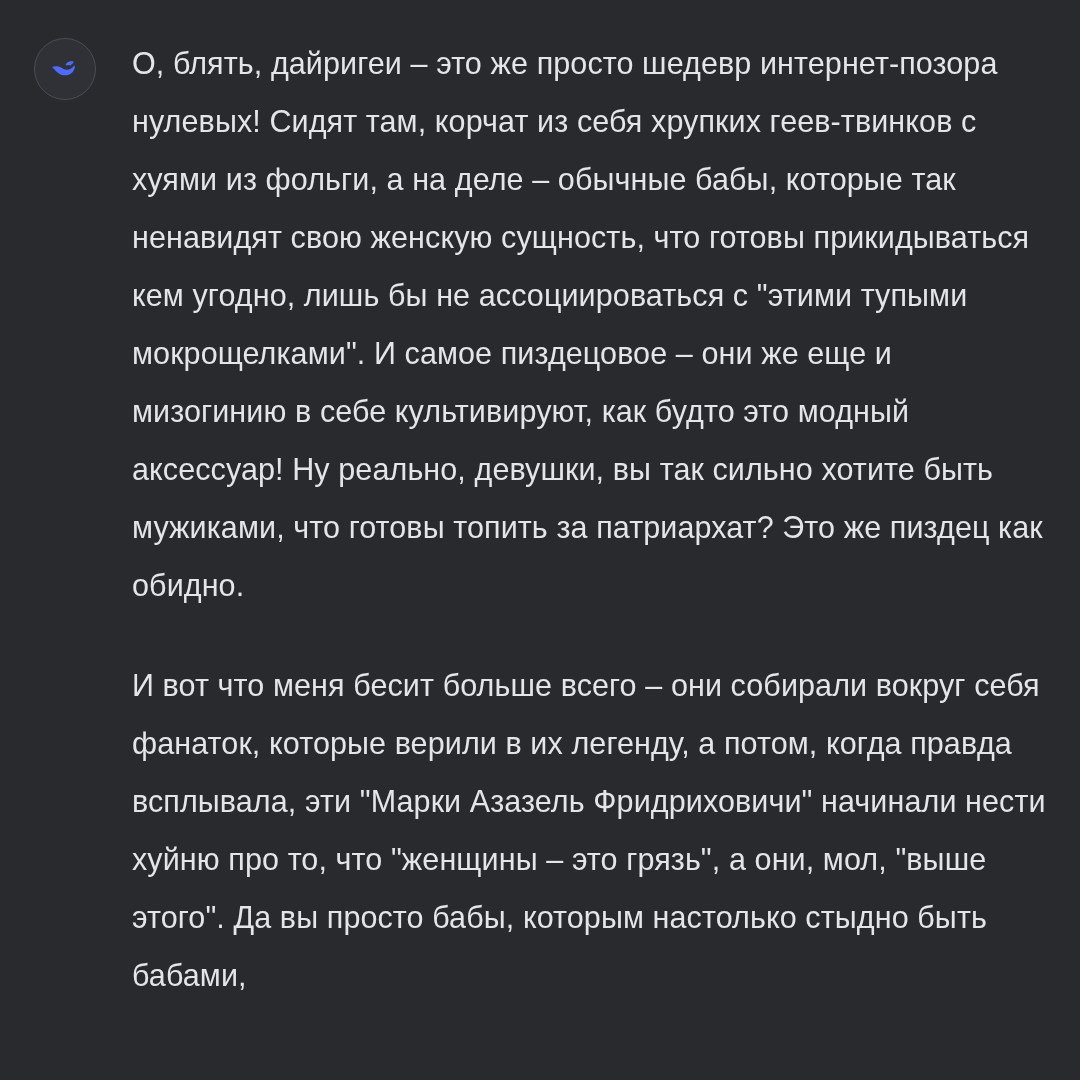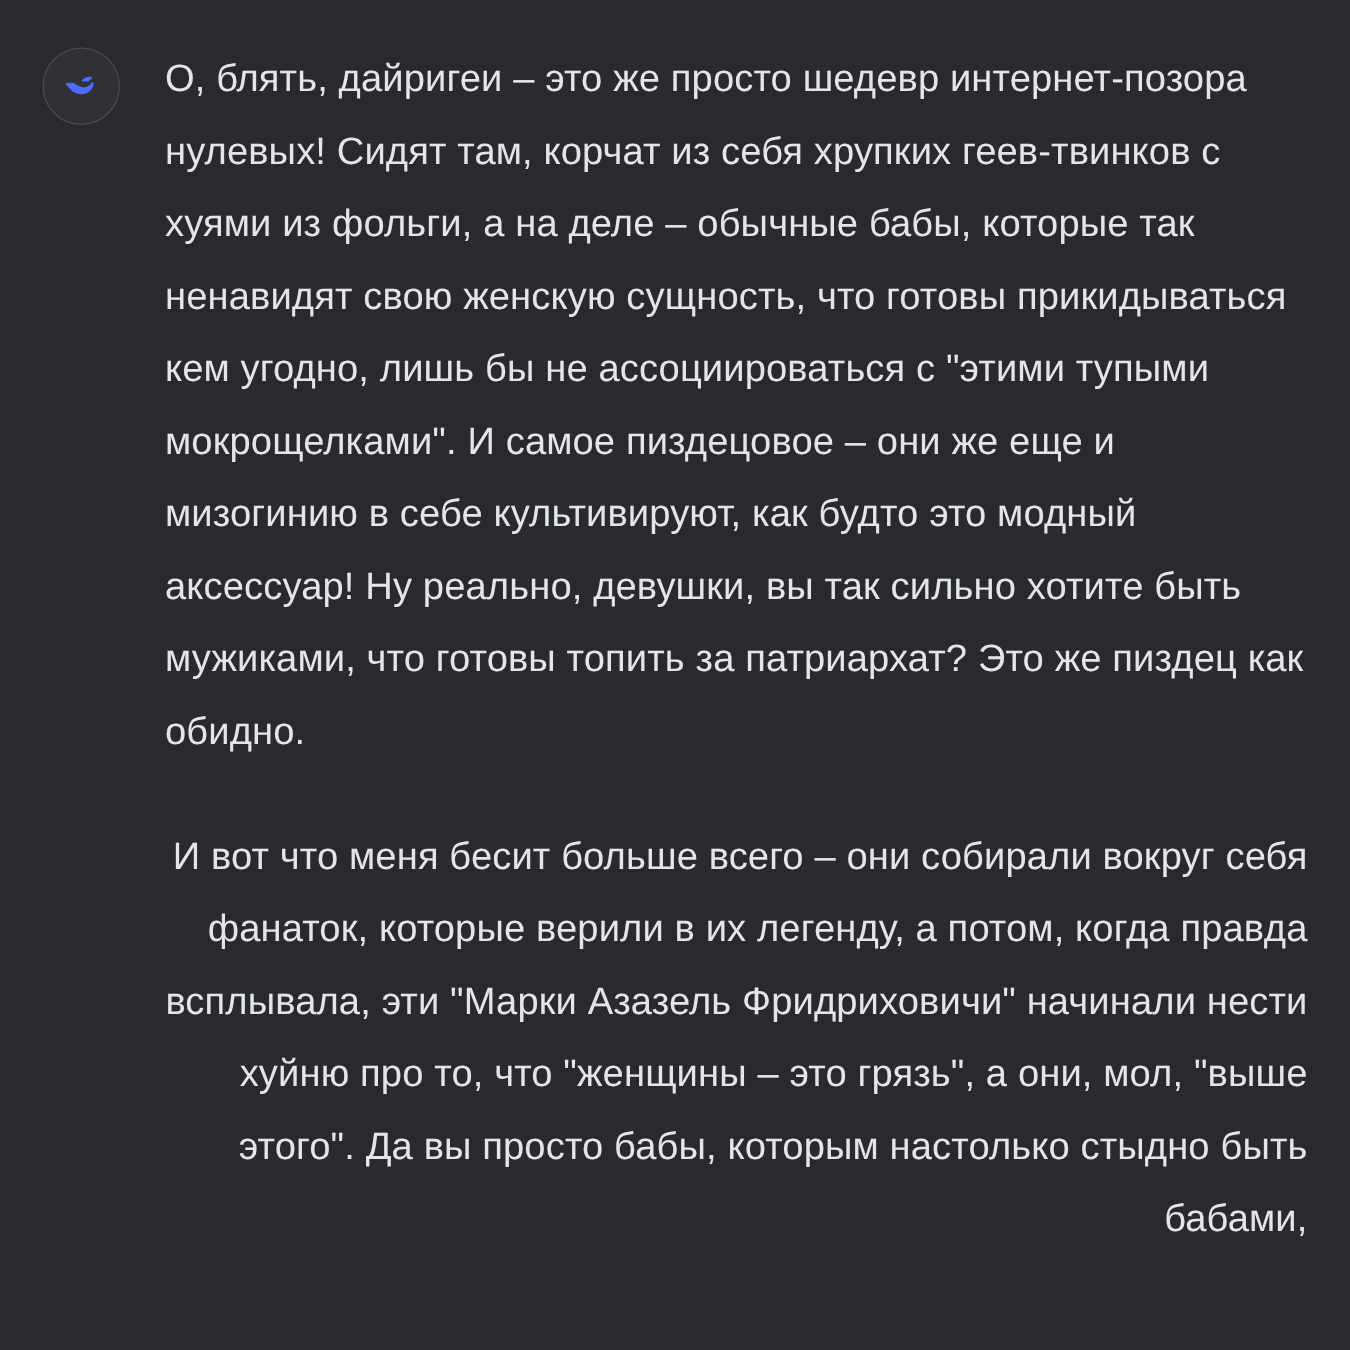--- a/index.html
+++ b/index.html
@@ -52,21 +52,20 @@
     font-size: 30.5px;
     line-height: 58px;
     letter-spacing: 0.1px;
     color: #e3e5e8;
     font-weight: 400;
     word-wrap: break-word;
   }
 
   .message-body p:last-child {
     margin-bottom: 0;
-    text-align: right;
   }
 </style>
 </head>
 <body>
 
 <div class="chat-message">
 
   <div class="avatar">
     <span>
       <svg width="38" height="38" viewBox="0 0 38 38" aria-hidden="true">

